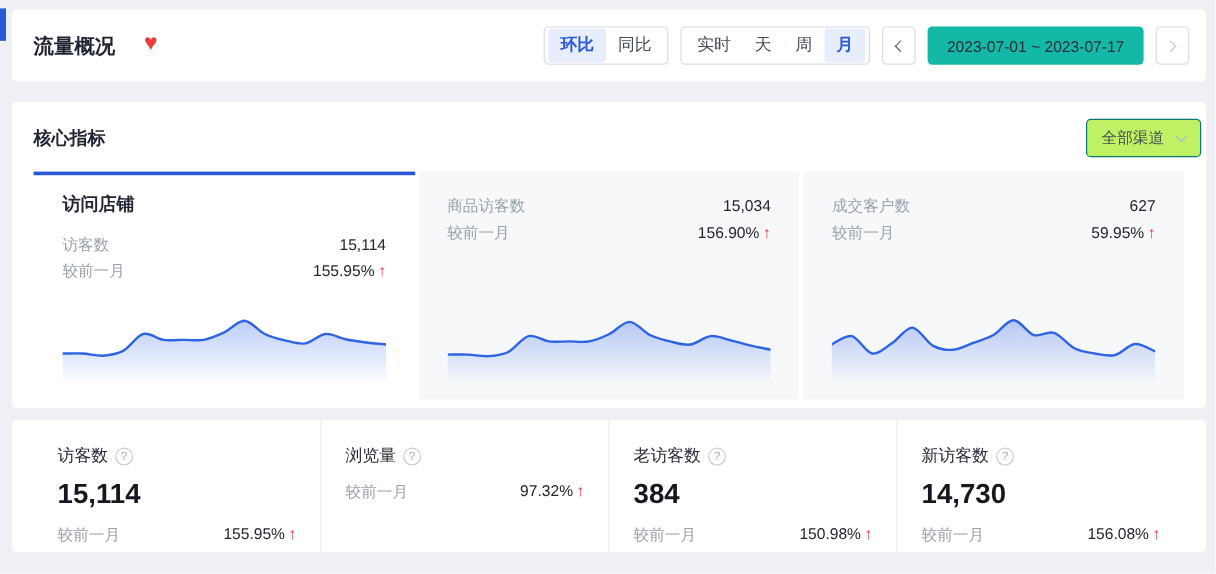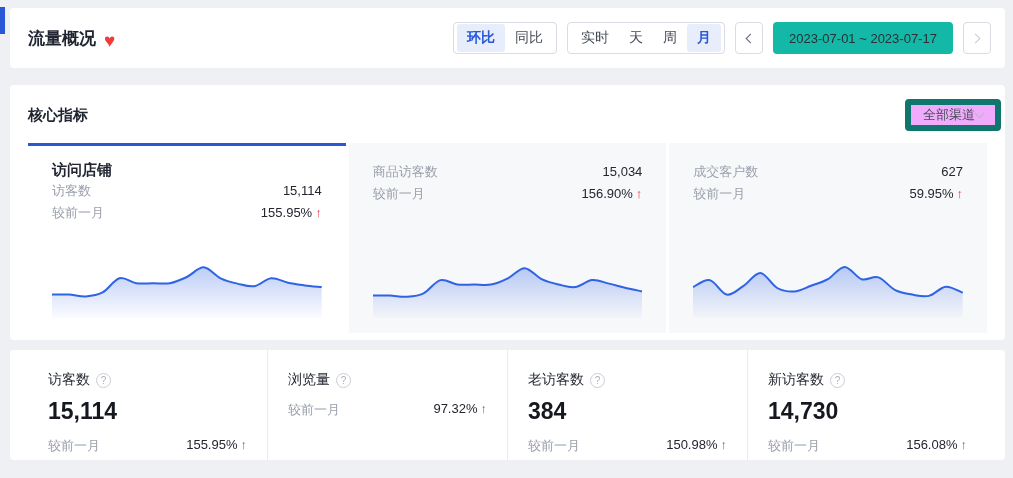--- a/index.html
+++ b/index.html
@@ -3,45 +3,45 @@
 <meta charset="utf-8">
 <style>
   *{margin:0;padding:0;box-sizing:border-box}
   body{width:1013px;height:478px;position:relative;background:#eef0f4;
        font-family:"Liberation Sans","DejaVu Sans",sans-serif;overflow:hidden}
   .panel{position:absolute;background:#fff;border-radius:4px;left:10px;right:8px}
   .edge-accent{position:absolute;left:0;top:7px;width:5px;height:27px;background:#2857d8}
 
   
   .header-panel{top:8px;height:60px;display:flex;align-items:center;justify-content:space-between;padding:0 14px 0 18px}
-  .title-wrap{display:flex;align-items:flex-end;gap:8px}
+  .title-wrap{display:flex;align-items:flex-start;gap:24px}
   .page-title{font-size:17px;font-weight:700;color:#1f2430}
   .heart{color:#f03b3b;font-size:19px;line-height:1;cursor:pointer}
   .header-controls{display:flex;align-items:center;gap:10px}
   .toggle-group{display:flex;align-items:center;border:1px solid #d9dce3;border-radius:4px;padding:0 3px;height:32px;background:#fff}
   .toggle-item{font-size:14px;color:#464c57;padding:5px 10px;border-radius:3px;cursor:pointer;white-space:nowrap}
   .toggle-item.selected{background:#e7edfb;color:#2857d8;font-weight:700}
   .nav-btn{width:28px;height:32px;border:1px solid #d9dce3;border-radius:4px;background:#fff;display:flex;align-items:center;justify-content:center;cursor:pointer}
   .date-range{height:32px;background:#14b8a6;border-radius:4px;display:flex;align-items:center;justify-content:center;padding:0 16px;font-size:13px;color:#2a2f38;min-width:180px;cursor:pointer}
   .chev{display:inline-block;width:7px;height:7px;border-left:1.5px solid #5f6570;border-bottom:1.5px solid #5f6570}
   .chev-left{transform:rotate(45deg);margin-left:3px}
   .chev-right{transform:rotate(225deg);margin-right:3px;border-color:#c6cad1}
   .chev-down{transform:rotate(-45deg);border-color:#b4b9c2;margin-top:-4px}
 
   
   .main-panel{top:85px;height:255px}
   .main-head{display:flex;align-items:center;justify-content:space-between;padding:14px 4px 12px 18px}
   .section-title{font-size:15px;font-weight:700;color:#1f2430}
   .main-head-right{display:flex;align-items:center;gap:10px}
-  .select{height:32px;border:6px solid #0f766e;border-radius:4px;display:flex;align-items:center;justify-content:space-between;padding:0 12px;font-size:13px;color:#464c57;min-width:96px;cursor:pointer;background:#f0abfc}
+  .select{height:32px;border:1px solid #0f766e;border-radius:4px;display:flex;align-items:center;justify-content:space-between;padding:0 12px;font-size:13px;color:#464c57;min-width:96px;cursor:pointer;background:#bef264}
   .download-btn{height:32px;border:1px solid #2857d8;border-radius:4px;background:#fff;color:#2857d8;font-size:13px;display:flex;align-items:center;gap:6px;padding:0 12px;font-weight:500;cursor:pointer}
   .cards{display:flex;gap:3px;margin:0 18px;height:190px}
   .card{flex:1;border-top:3px solid transparent;background:#f7f8fa;padding:15px 24px 0;display:flex;flex-direction:column;cursor:pointer}
   .card.selected{background:#fff;border-top-color:#2857d8}
-  .card-title{font-size:15px;font-weight:700;color:#1f2430;}
+  .card-title{font-size:15px;font-weight:700;color:#1f2430;margin-bottom:13px}
   .card-row{display:flex;justify-content:space-between;font-size:13px;line-height:22px}
   .card-row .lbl{color:#9aa0ab}
   .card-row .val{color:#23262e}
   .up-arrow{color:#e5353d;font-weight:700;margin-left:3px}
   .spark-wrap{margin-top:auto;margin-bottom:13px}
   .spark{display:block;width:100%;height:60px}
 
   
   .summary-panel{top:350px;height:110px;display:flex;padding:0 18px}
   .sum-cell{flex:1;padding:21px 20px 0 20px}

